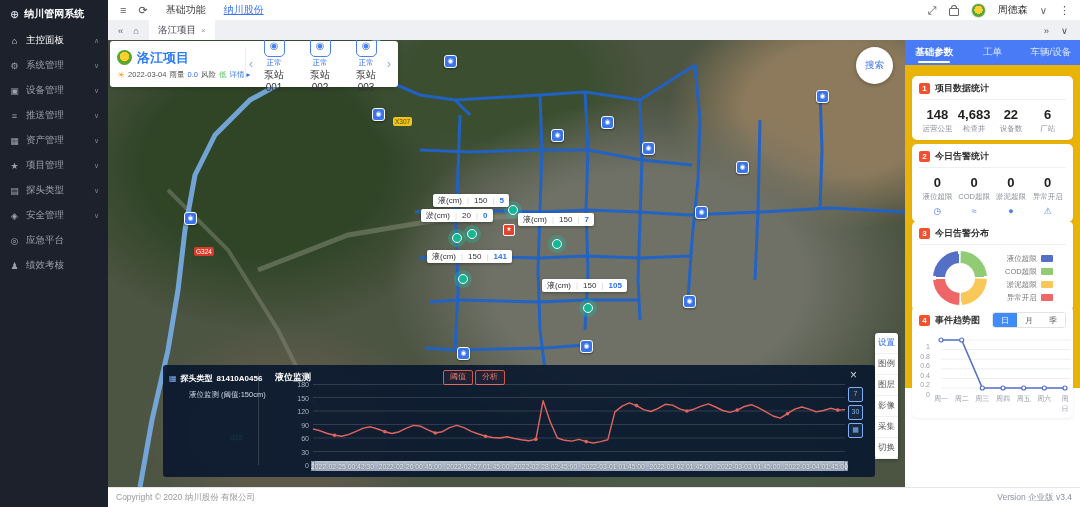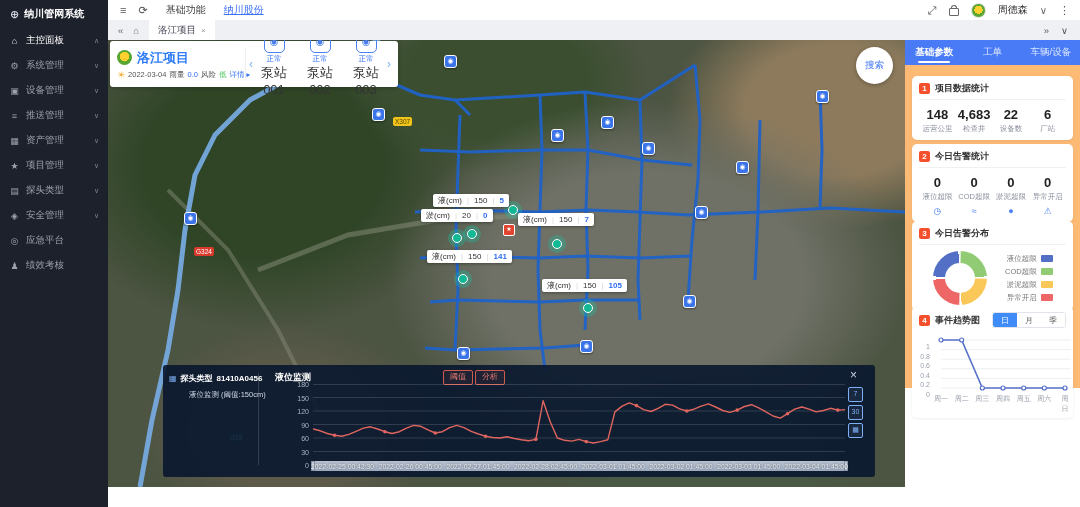--- a/index.html
+++ b/index.html
@@ -61,30 +61,30 @@
   .pc-name{color:#2e7cf6;font-size:13px;font-weight:bold}
   .pc-meta{display:flex;align-items:center;gap:3px;font-size:7.5px;color:#555;margin-top:3px;white-space:nowrap}
   .sun{color:#f7a823;font-size:9px}
   .blue{color:#2e6cf0}.green{color:#3fbf4e}
   .pc-div{width:1px;height:34px;background:#eee}
   .car-arrow{color:#7fb0f5;font-size:12px;padding:0 3px;cursor:pointer}
   .stations{display:flex;gap:10px}
   .station{width:36px;text-align:center;cursor:pointer}
   .st-ic{width:19px;height:19px;margin:0 auto;border:1.5px solid #4a80f0;border-radius:5px;color:#4a80f0;font-size:10px;line-height:18px}
   .st-status{font-size:7.5px;color:#2e6cf0;margin-top:1px}
-  .st-name{font-size:13px;color:#333}
+  .st-name{font-size:10px;color:#333}
 
   .search-btn{position:absolute;left:856px;top:47px;width:37px;height:37px;border-radius:50%;background:#fff;z-index:12;
               color:#3f74f6;font-size:9.5px;display:flex;align-items:center;justify-content:center;cursor:pointer;box-shadow:0 1px 4px rgba(0,0,0,.3)}
   .vtools{position:absolute;left:875px;top:333px;width:23px;background:#fff;border-radius:3px;z-index:12;box-shadow:0 1px 4px rgba(0,0,0,.3)}
   .vtool{height:20px;display:flex;align-items:center;justify-content:center;font-size:8.5px;color:#555;cursor:pointer;border-bottom:1px solid #f0f0f0}
   .vtool.on{color:#2e6cf0}
 
   
-  .rpanel{position:absolute;left:905px;top:40px;width:175px;height:348px;background:#fdba74;z-index:20}
+  .rpanel{position:absolute;left:905px;top:40px;width:175px;height:348px;background:#eab308;z-index:20}
   .rtabs{height:25px;background:#4a7bf7;display:flex}
   .rtab{flex:1;display:flex;align-items:center;justify-content:center;color:#dbe6ff;font-size:9.5px;cursor:pointer;position:relative}
   .rtab.on{color:#fff;font-weight:bold}
   .rtab.on::after{content:"";position:absolute;bottom:2px;left:22%;width:56%;height:2px;background:#fff;border-radius:1px}
   .card{position:absolute;left:7px;width:161px;background:#fff;border-radius:5px;box-shadow:0 1px 3px rgba(25,40,80,.08);padding:6px 7px;box-sizing:border-box}
   .card-h{display:flex;align-items:center;gap:5px;border-bottom:1px solid #f0f0f0;padding-bottom:4px}
   .nbadge{width:11px;height:11px;background:#f4502e;color:#fff;font-size:8px;line-height:11px;text-align:center;border-radius:2px;font-weight:bold}
   .card-t{font-size:9px;color:#333;font-weight:bold}
   .stat-row{display:flex;justify-content:center;margin-top:7px}
   .stat{text-align:center;flex:1}
@@ -346,20 +346,28 @@
           <div class="st-name">泵站003</div>
         </div>
       </div>
     <span class="car-arrow">›</span>
   </div>
 
   <div class="search-btn">
     <span>搜索</span>
   </div>
 
+  <div class="vtools" id="vtools">
+      <div class="vtool on">设置</div>
+      <div class="vtool">图例</div>
+      <div class="vtool">图层</div>
+      <div class="vtool">影像</div>
+      <div class="vtool">采集</div>
+      <div class="vtool">切换</div>
+    </div>
 
   <div class="rpanel">
     <div class="rtabs">
       <div class="rtab on">基础参数</div>
       <div class="rtab">工单</div>
       <div class="rtab">车辆/设备</div>
     </div>
 
     <div class="card" style="top:36px">
       <div class="card-h">
@@ -543,13 +551,17 @@
         <span>2022-02-26 00:45:00</span>
         <span>2022-02-27 01:45:00</span>
         <span>2022-02-28 02:45:00</span>
         <span>2022-03-01 01:45:00</span>
         <span>2022-03-02 01:45:00</span>
         <span>2022-03-03 01:45:00</span>
         <span>2022-03-04 01:45:00</span>
       </div>
   </div>
 
+  <div class="footer">
+    <span class="cr">Copyright © 2020 纳川股份 有限公司</span>
+    <span class="ver">Version 企业版 v3.4</span>
+  </div>
 </div>
 
 </body></html>

